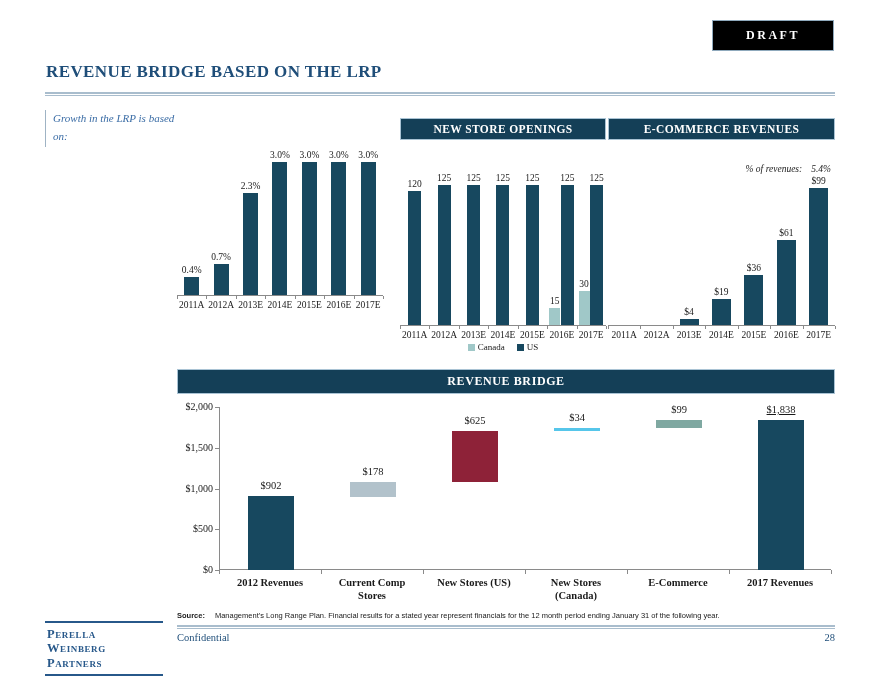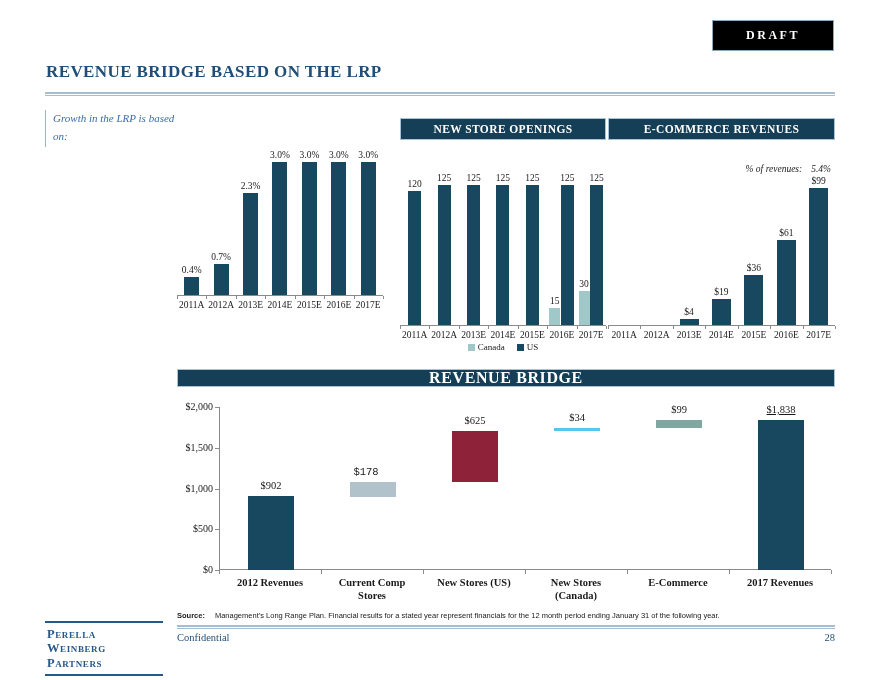--- a/index.html
+++ b/index.html
@@ -54,21 +54,21 @@
   .x-axis { position:relative; border-top:1px solid #8a8a8a; height:4px; }
   .x-axis .tick { position:absolute; top:0; width:1px; height:3px; background:#8a8a8a; }
   .x-labels { display:flex; }
   .x-label { flex:1; text-align:center; font-size:9.5px; color:#1a1a1a; padding-top:1px; white-space:nowrap; }
   .legend { display:flex; justify-content:center; gap:12px; margin-top:2px; font-size:9px; color:#1a1a1a; align-items:center; }
   .legend-item { display:inline-flex; align-items:center;text-align:right; }
   .legend .sq { width:7px; height:7px; display:inline-block; margin-right:3px; }
   .annotation { position:absolute; top:24px; right:4px; font-style:italic; font-size:9.5px; color:#1a1a1a; white-space:nowrap; }
   .annotation .val { margin-left:9px; }
   
-  #bridge-header { position:absolute; left:177px; top:369px; width:658px; height:18px; font-size:16px; letter-spacing:0.6px; }
+  #bridge-header { position:absolute; left:177px; top:369px; width:658px; height:25px; font-size:12px; letter-spacing:0.6px; }
   .bridge { position:absolute; left:177px; top:400px; width:658px; height:215px; }
   .bridge .plot {
     position:absolute; left:42px; top:7px; width:612px; height:163px;
     border-left:1px solid #8a8a8a; border-bottom:1px solid #8a8a8a;
   }
   .wbar { position:absolute; }
   .wlabel { position:absolute; width:80px; text-align:center; font-size:10.5px; color:#1a1a1a; white-space:nowrap; }
   .ytick-label { position:absolute; left:0; width:36px; text-align:right; font-size:10px; color:#1a1a1a; }
   .ytick { position:absolute; left:38px; width:4px; height:1px; background:#8a8a8a; }
   .xtick { position:absolute; width:1px; height:4px; background:#8a8a8a; }
@@ -313,21 +313,21 @@
         <div class="x-label">2017E</div>
       </div>
   </section>
 
   <div class="chart-header" id="bridge-header">REVENUE BRIDGE</div>
   <div class="bridge" id="bridge-chart">
     <div class="plot" id="bridge-plot">
         <div class="wbar" style="left: 28px; top: 89px; width: 46px; height: 74px; background: rgb(23, 72, 95);"></div>
         <div class="wlabel" style="left: 11px; top: 73px;">$902</div>
         <div class="wbar" style="left: 130px; top: 75px; width: 46px; height: 15px; background: rgb(178, 194, 203);"></div>
-        <div class="wlabel" style="left: 106px; top: 59px; font-family: Liberation Mono, monospace;">$178</div>
+        <div class="wlabel" style="left: 113px; top: 59px;">$178</div>
         <div class="wbar" style="left: 232px; top: 24px; width: 46px; height: 51px; background: rgb(142, 34, 56);"></div>
         <div class="wlabel" style="left: 215px; top: 8px;">$625</div>
         <div class="wbar" style="left: 334px; top: 21px; width: 46px; height: 3px; background: rgb(86, 198, 234);"></div>
         <div class="wlabel" style="left: 317px; top: 5px;">$34</div>
         <div class="wbar" style="left: 436px; top: 13px; width: 46px; height: 8px; background: rgb(127, 168, 161);"></div>
         <div class="wlabel" style="left: 419px; top: -3px;">$99</div>
         <div class="wbar" style="left: 538px; top: 13px; width: 46px; height: 150px; background: rgb(23, 72, 95);"></div>
         <div class="wlabel" style="left: 521px; top: -3px; text-decoration: underline;">$1,838</div>
       </div>
     <div id="bridge-xlabels">

